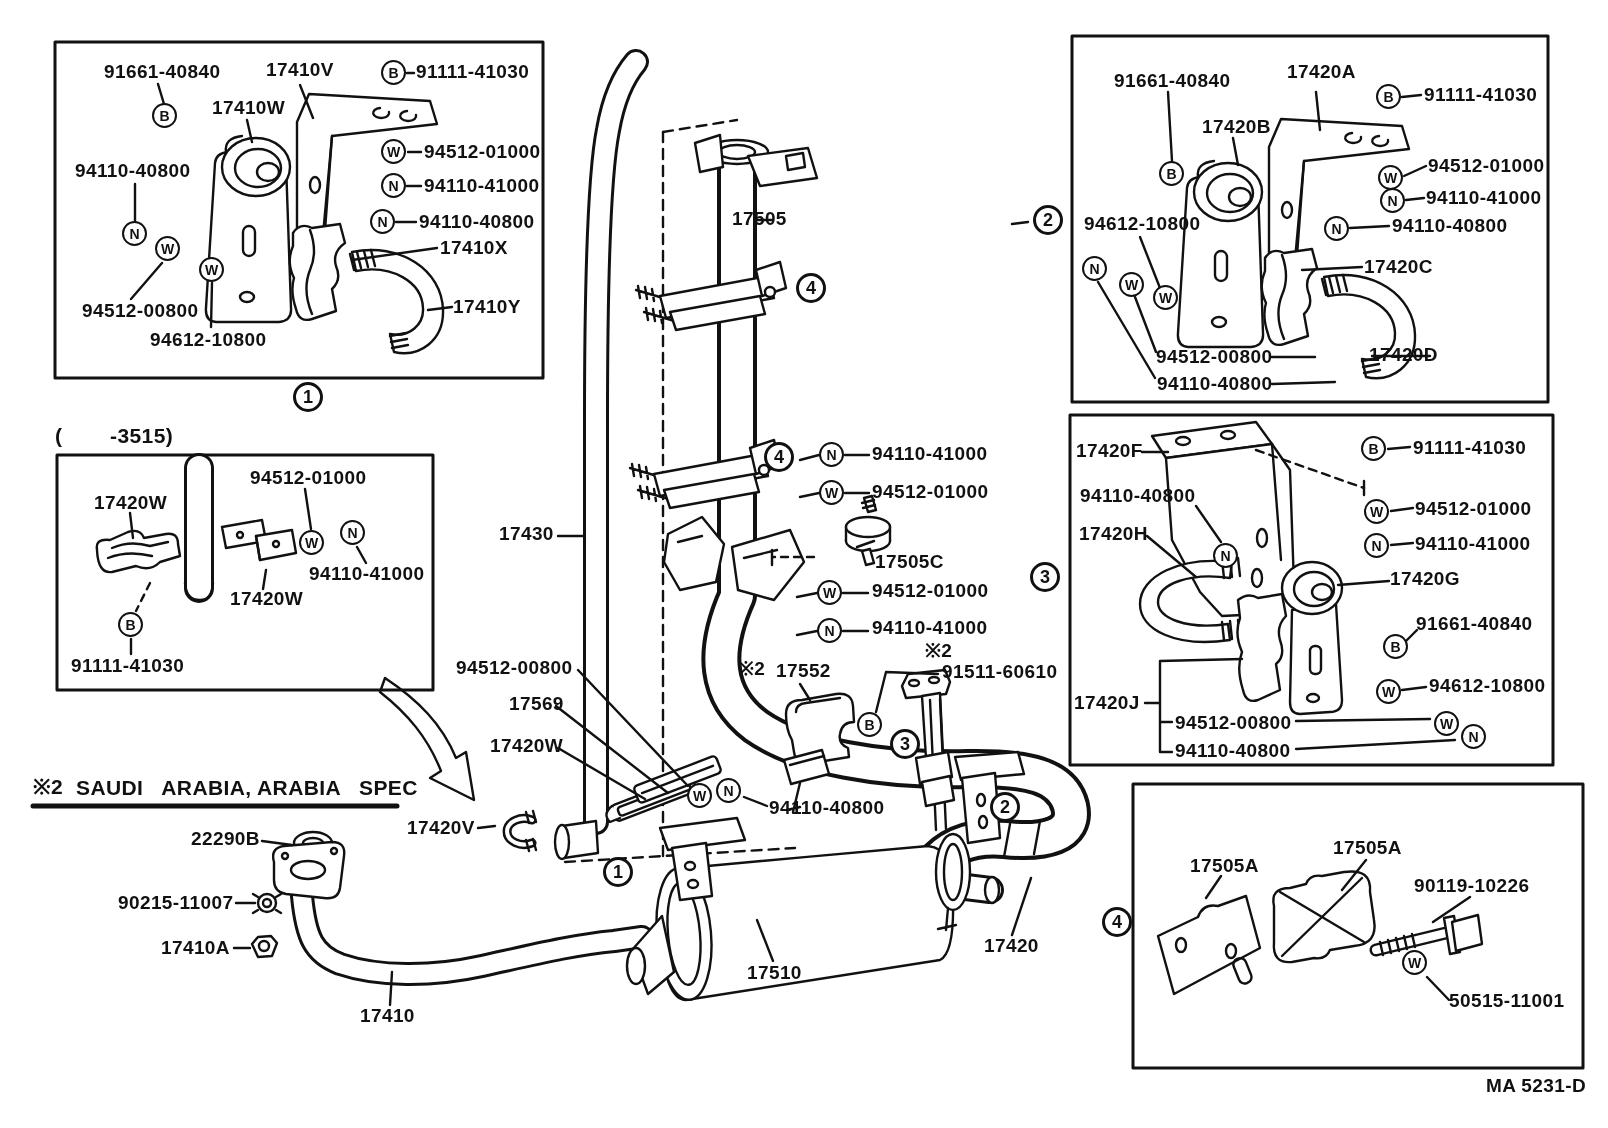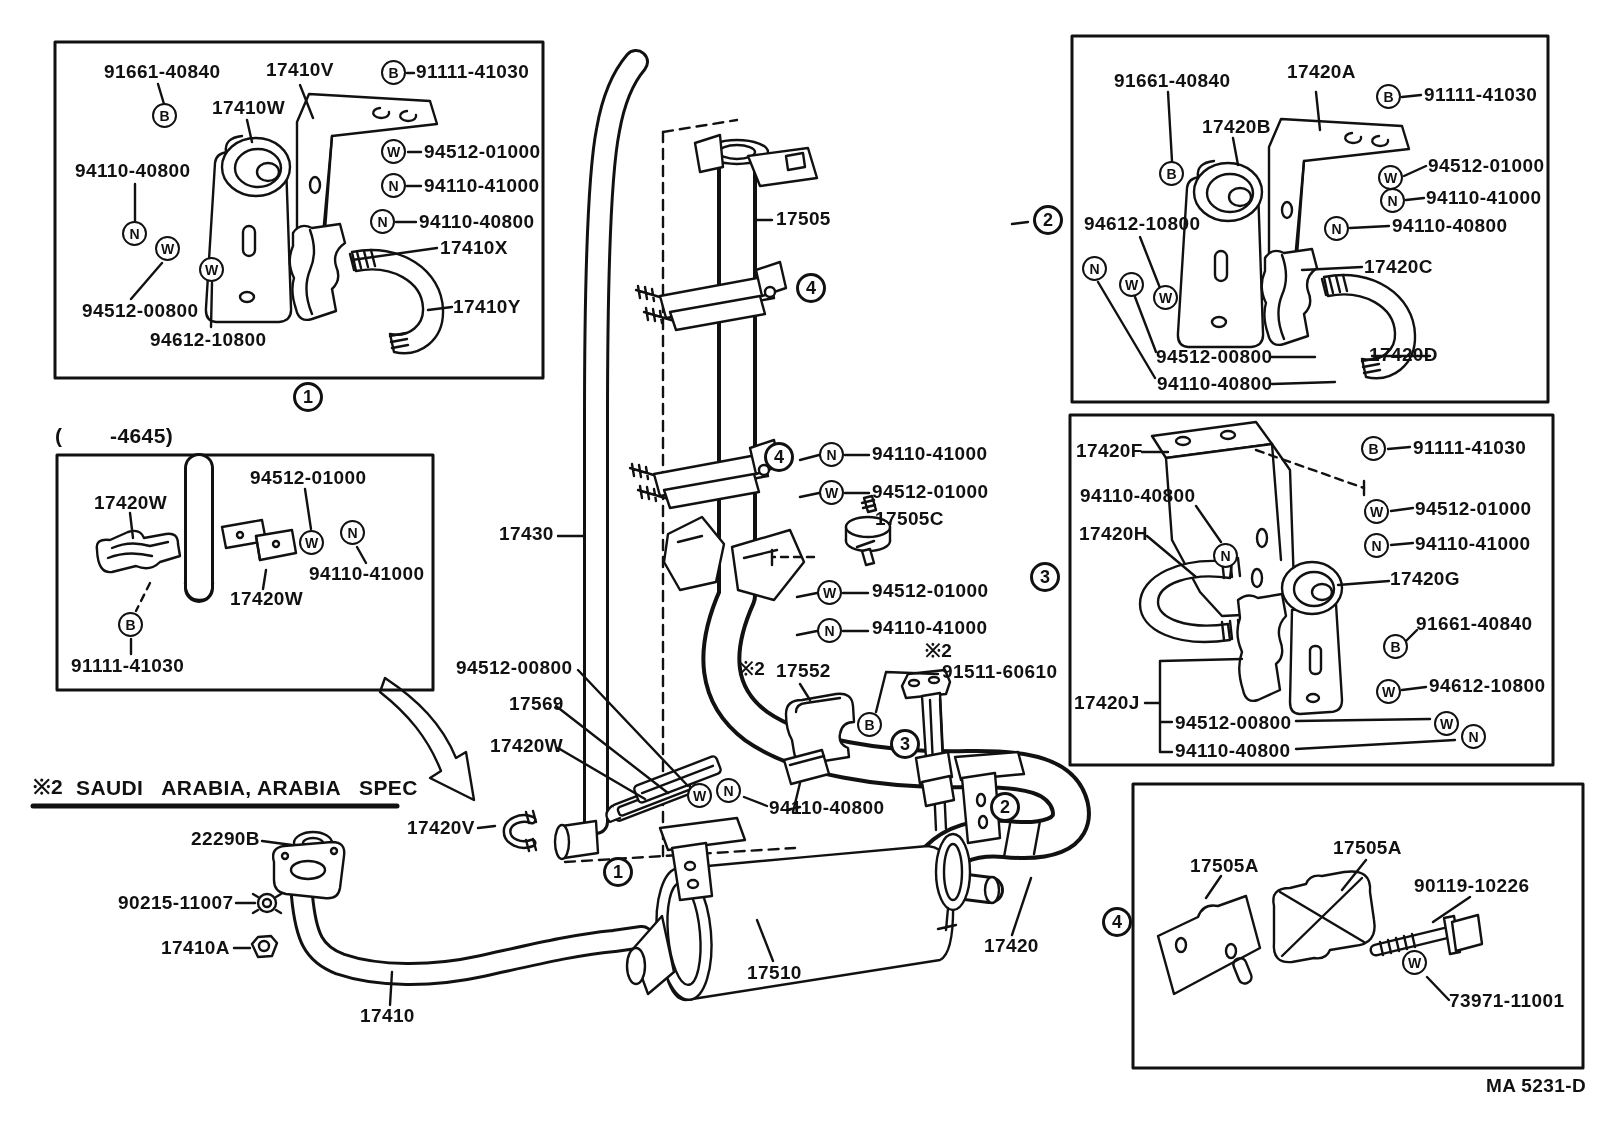--- a/index.html
+++ b/index.html
@@ -264,21 +264,21 @@
 <div class="clet" style="left:1376px;top:84px">B</div>
 <div class="clet" style="left:1378px;top:165px">W</div>
 <div class="clet" style="left:1380px;top:188px">N</div>
 <div class="clet" style="left:1324px;top:216px">N</div>
 <div class="clet" style="left:1082px;top:256px">N</div>
 <div class="clet" style="left:1119px;top:272px">W</div>
 <div class="clet" style="left:1153px;top:285px">W</div>
 <div class="cnum" style="left:1033px;top:205px">2</div>
 
 <div class="lbl big" style="left:55px;top:426px">(</div>
-<div class="lbl big" style="left:110px;top:426px">-4645)</div>
+<div class="lbl big" style="left:110px;top:426px">-3515)</div>
 <div class="lbl" style="left:94px;top:493px">17420W</div>
 <div class="lbl" style="left:250px;top:468px">94512-01000</div>
 <div class="lbl" style="left:309px;top:564px">94110-41000</div>
 <div class="lbl" style="left:230px;top:589px">17420W</div>
 <div class="lbl" style="left:71px;top:656px">91111-41030</div>
 <div class="clet" style="left:299px;top:530px">W</div>
 <div class="clet" style="left:340px;top:520px">N</div>
 <div class="clet" style="left:118px;top:612px">B</div>
 
 <div class="lbl" style="left:1076px;top:441px">17420F</div>
@@ -299,28 +299,28 @@
 <div class="clet" style="left:1376px;top:679px">W</div>
 <div class="clet" style="left:1434px;top:711px">W</div>
 <div class="clet" style="left:1213px;top:543px">N</div>
 <div class="clet" style="left:1364px;top:533px">N</div>
 <div class="clet" style="left:1461px;top:724px">N</div>
 <div class="cnum" style="left:1030px;top:562px">3</div>
 
 <div class="lbl" style="left:1190px;top:856px">17505A</div>
 <div class="lbl" style="left:1333px;top:838px">17505A</div>
 <div class="lbl" style="left:1414px;top:876px">90119-10226</div>
-<div class="lbl" style="left:1449px;top:991px">73971-11001</div>
+<div class="lbl" style="left:1449px;top:991px">50515-11001</div>
 <div class="clet" style="left:1402px;top:950px">W</div>
 <div class="cnum" style="left:1102px;top:907px">4</div>
 
-<div class="lbl" style="left:776px;top:209px">17505</div>
+<div class="lbl" style="left:732px;top:209px">17505</div>
 <div class="lbl" style="left:872px;top:444px">94110-41000</div>
 <div class="lbl" style="left:872px;top:482px">94512-01000</div>
-<div class="lbl" style="left:875px;top:509px">17505C</div>
+<div class="lbl" style="left:875px;top:552px">17505C</div>
 <div class="lbl" style="left:872px;top:581px">94512-01000</div>
 <div class="lbl" style="left:872px;top:618px">94110-41000</div>
 <div class="lbl" style="left:499px;top:524px">17430</div>
 <div class="lbl" style="left:456px;top:658px">94512-00800</div>
 <div class="lbl" style="left:509px;top:694px">17569</div>
 <div class="lbl" style="left:490px;top:736px">17420W</div>
 <div class="lbl" style="left:738px;top:659px">※2</div>
 <div class="lbl" style="left:776px;top:661px">17552</div>
 <div class="lbl" style="left:925px;top:641px">※2</div>
 <div class="lbl" style="left:942px;top:662px">91511-60610</div>

